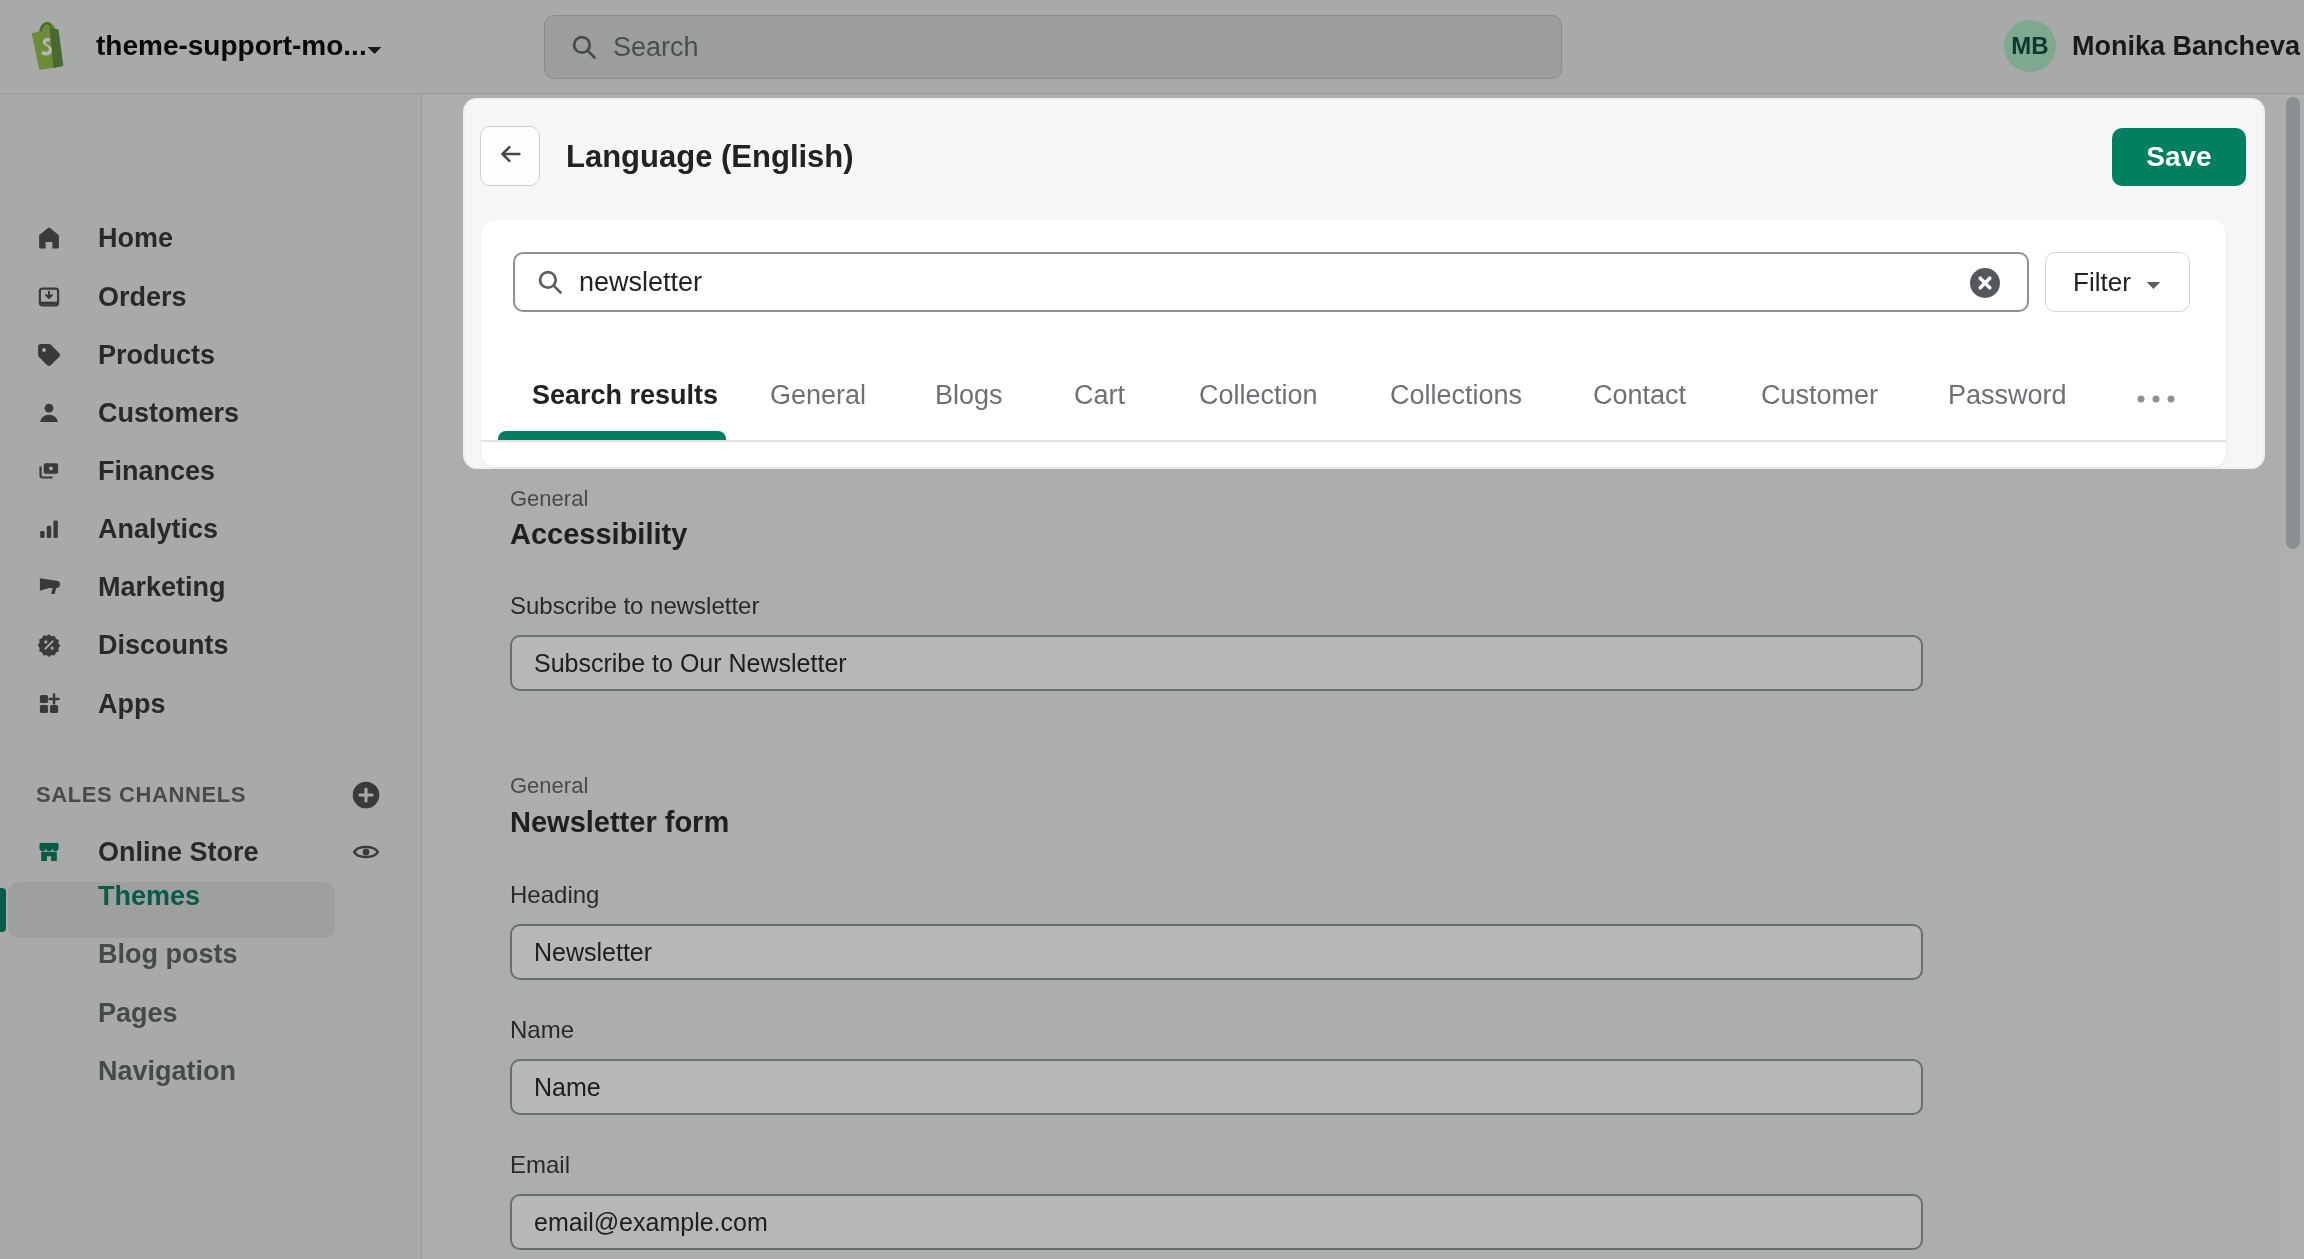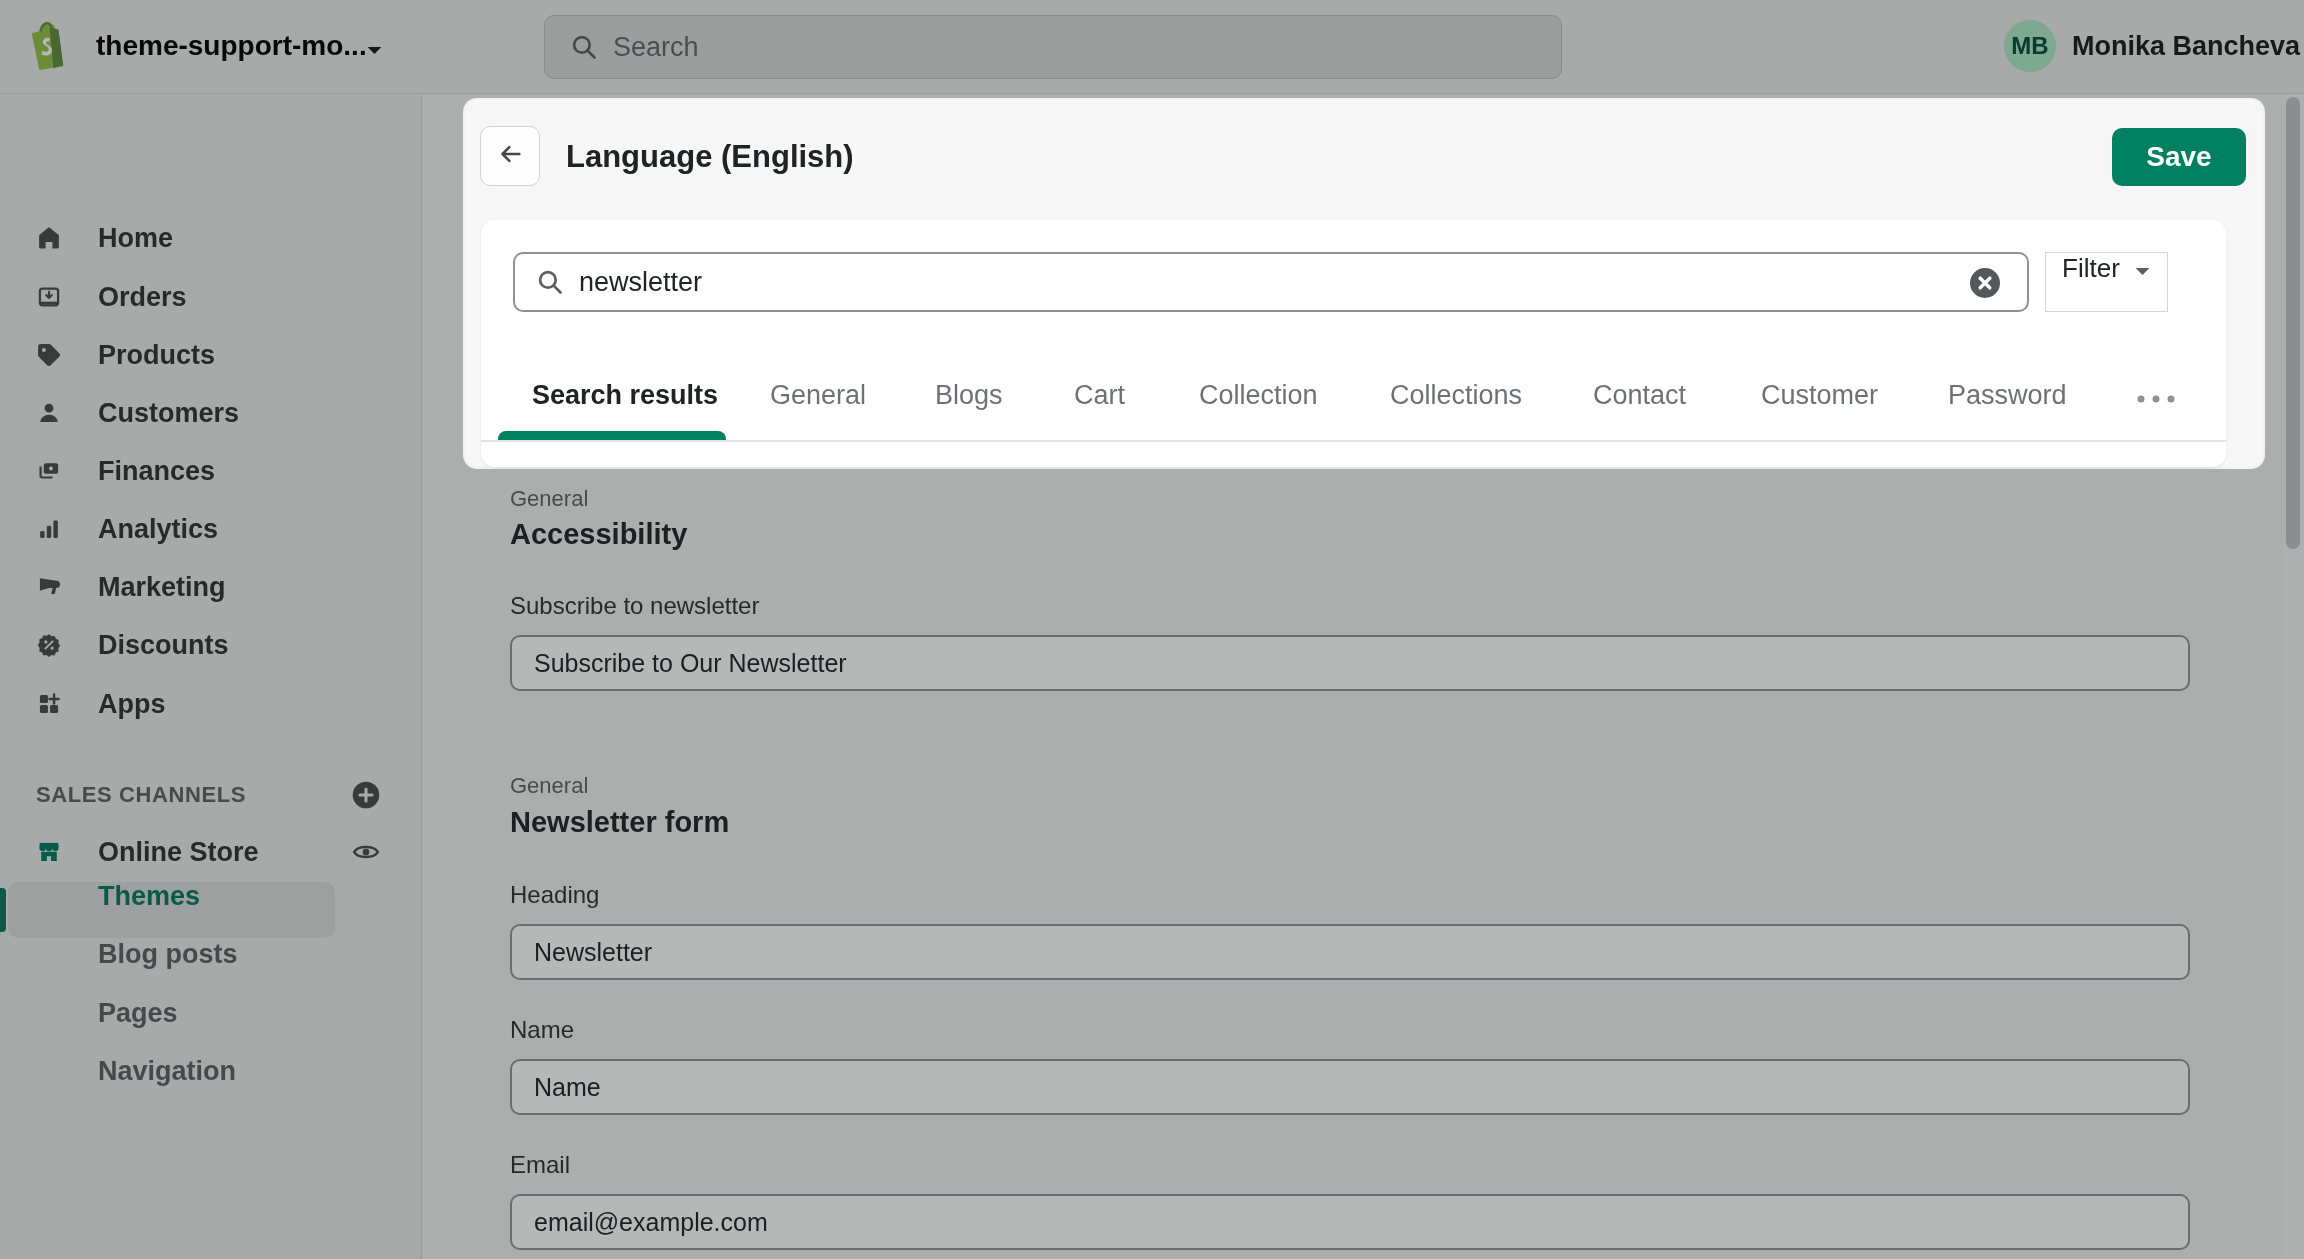--- a/index.html
+++ b/index.html
@@ -56,37 +56,37 @@
     font-size:28px; font-weight:600; font-family:inherit; cursor:pointer; }
   .card { position:absolute; left:16px; top:120px; width:1745px; height:247px;
     background:#ffffff; border-radius:14px; box-shadow:0 1px 3px rgba(0,0,0,0.08); }
   .card-search { position:absolute; left:32px; top:32px; width:1516px; height:60px;
     border:2px solid #8c9196; border-radius:10px; background:#fff; display:flex; align-items:center; }
   .card-search svg.mag { margin-left:20px; width:30px; height:30px; flex:0 0 auto; }
   .card-search input { border:none; outline:none; background:transparent; margin-left:14px;
     font-size:27px; color:#202223; width:1320px; font-family:inherit; }
   .clear-btn { position:absolute; left:1452px; top:11px; width:36px; height:36px; border:none;
     background:transparent; padding:0; cursor:pointer; }
-  .filter-btn { position:absolute; left:1564px; top:32px; width:123px; height:60px;
-    background:#fff; border:1px solid #d2d5d8; border-radius:0;
-    display:flex; align-items:flex-start; justify-content:center; gap:14px;
+  .filter-btn { position:absolute; left:1564px; top:32px; width:145px; height:60px;
+    background:#fff; border:1px solid #d2d5d8; border-radius:10px;
+    display:flex; align-items:center; justify-content:center; gap:14px;
     font-size:26px; font-weight:500; color:#202223; font-family:inherit; cursor:pointer; }
   .tab { position:absolute; top:160px; height:34px; font-size:27px; color:#6d7175;
     white-space:nowrap; cursor:pointer; }
   .tab.active { color:#202223; font-weight:600; }
   .tab-underline { position:absolute; left:17px; top:211px; width:228px; height:10px;
     background:#008060; border-radius:8px 8px 0 0; }
   .tab-divider { position:absolute; left:0; top:220px; width:1745px; height:2px; background:#e1e3e5; }
   .more-tab { position:absolute; left:1652px; top:170px; cursor:pointer; }
 
   
   .sec-cat { position:absolute; font-size:22px; color:#616161; }
   .sec-head { position:absolute; font-size:29px; font-weight:700; color:#202223; }
   .fld-label { position:absolute; font-size:24px; color:#303030; }
-  .fld-input { position:absolute; left:510px; width:1680px; height:56px;
+  .fld-input { position:absolute; left:510px; width:1413px; height:56px;
     background:#ffffff; border:2px solid #8f959a; border-radius:10px;
     padding-left:22px; font-size:25px; color:#202223; font-family:inherit; outline:none; }
 
   
   .scroll-track { position:absolute; left:2283px; top:95px; width:21px; height:1164px; background:#f4f4f4; }
   .scroll-thumb { position:absolute; left:3px; top:2px; width:14px; height:452px; border-radius:7px; background:#c2c5c9; }
 
   
   .spotlight { position:absolute; left:463px; top:98px; width:1802px; height:371px;
     border-radius:14px; box-shadow:0 0 0 4000px rgba(23,24,24,0.315);

